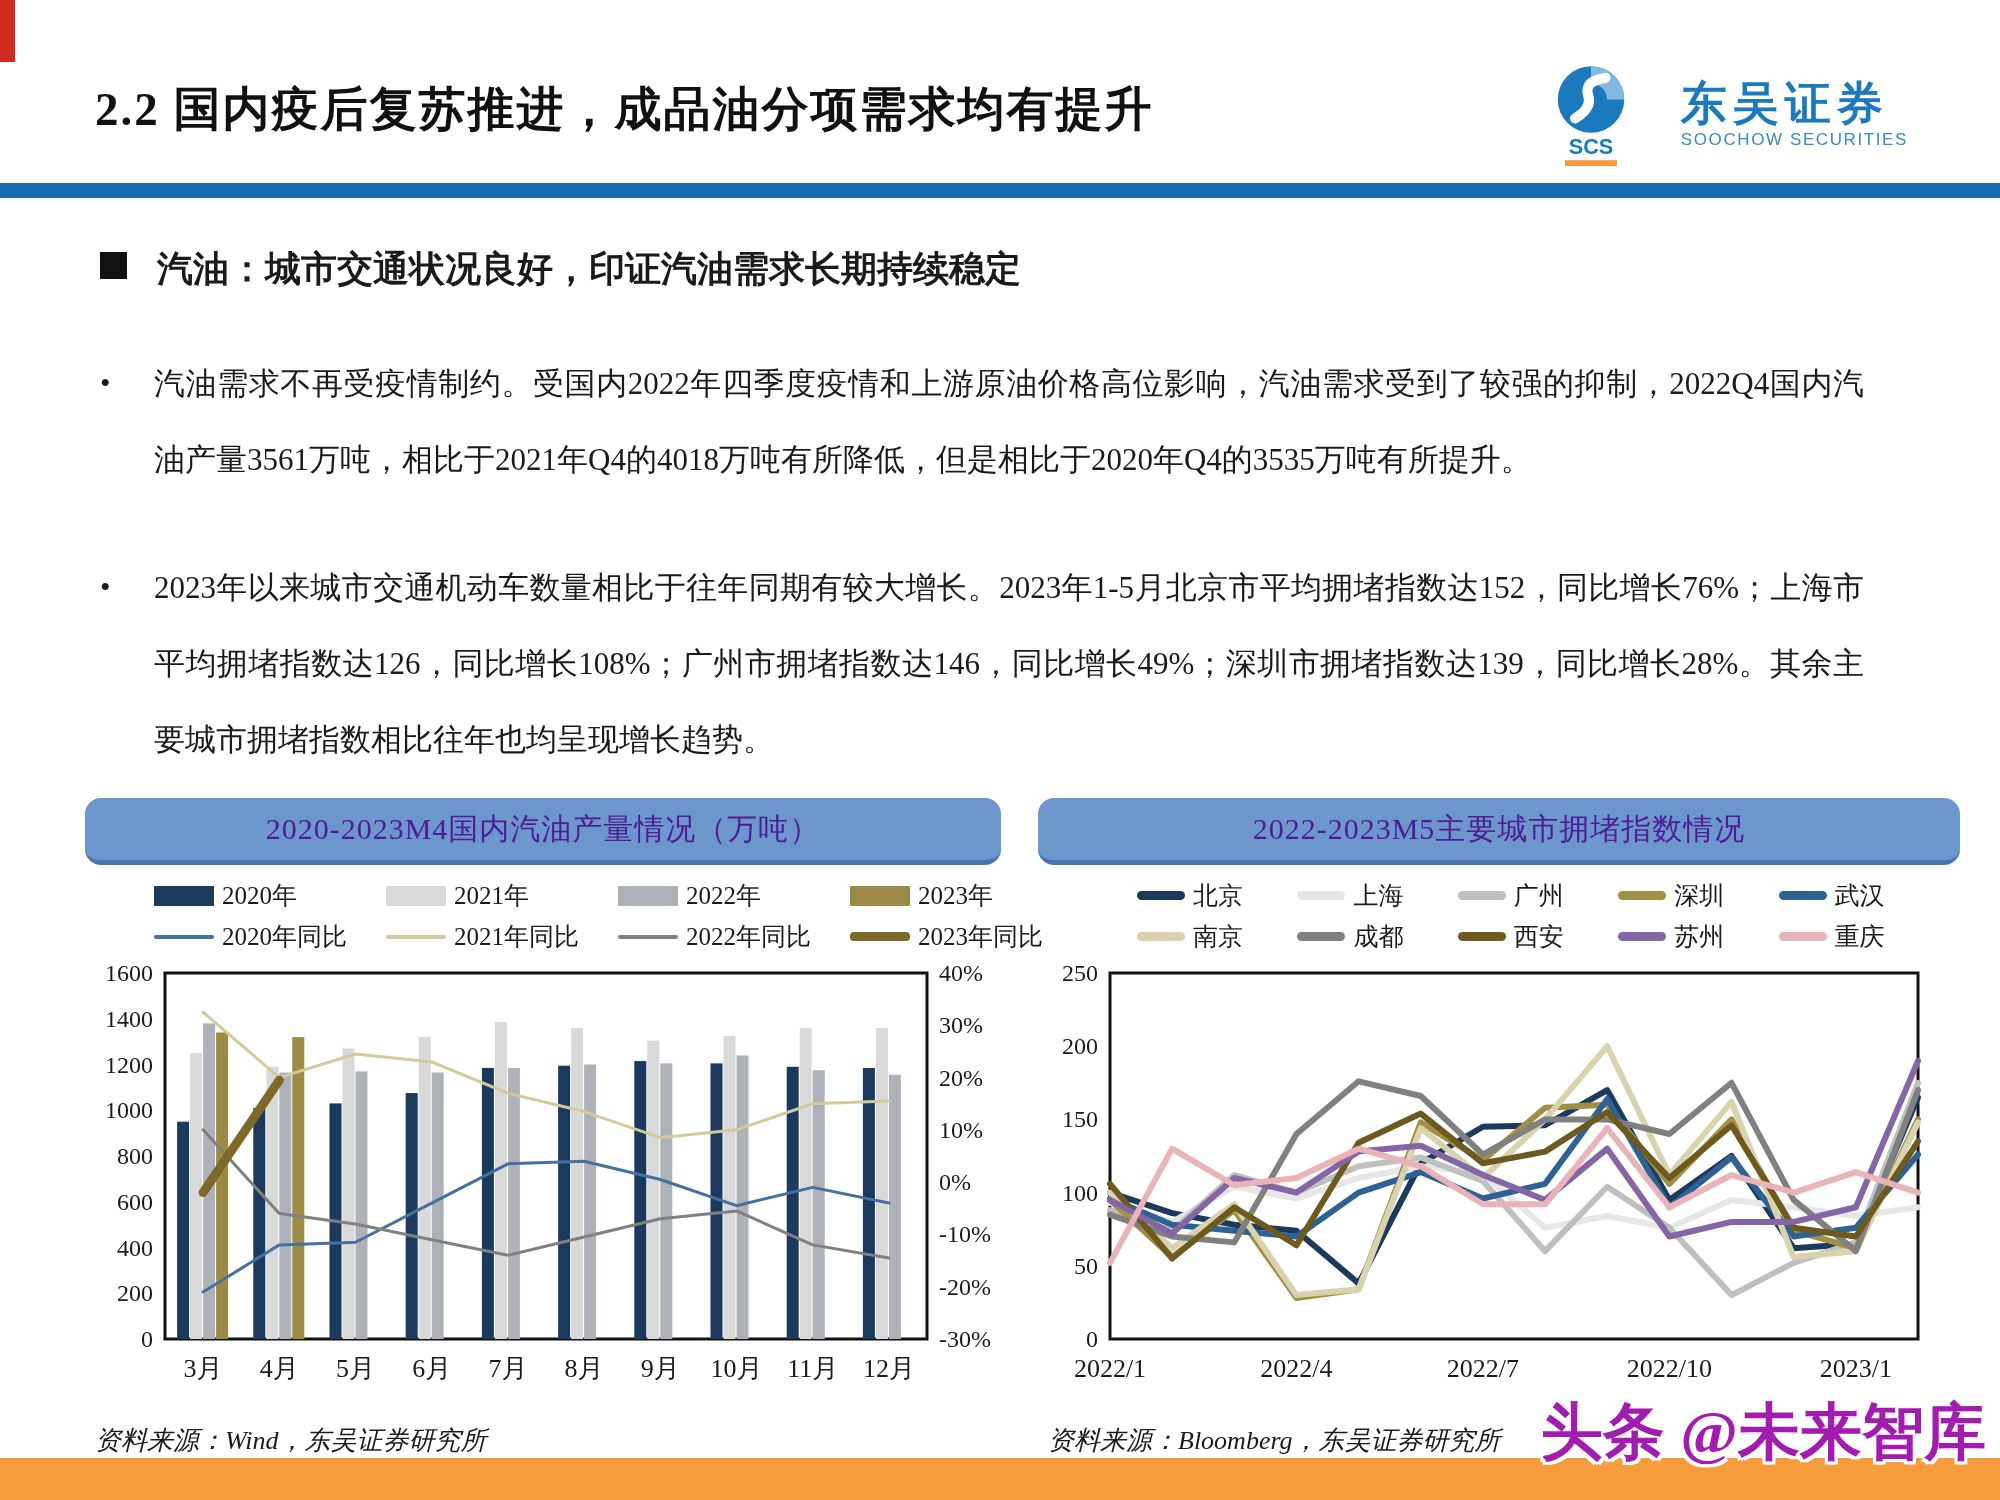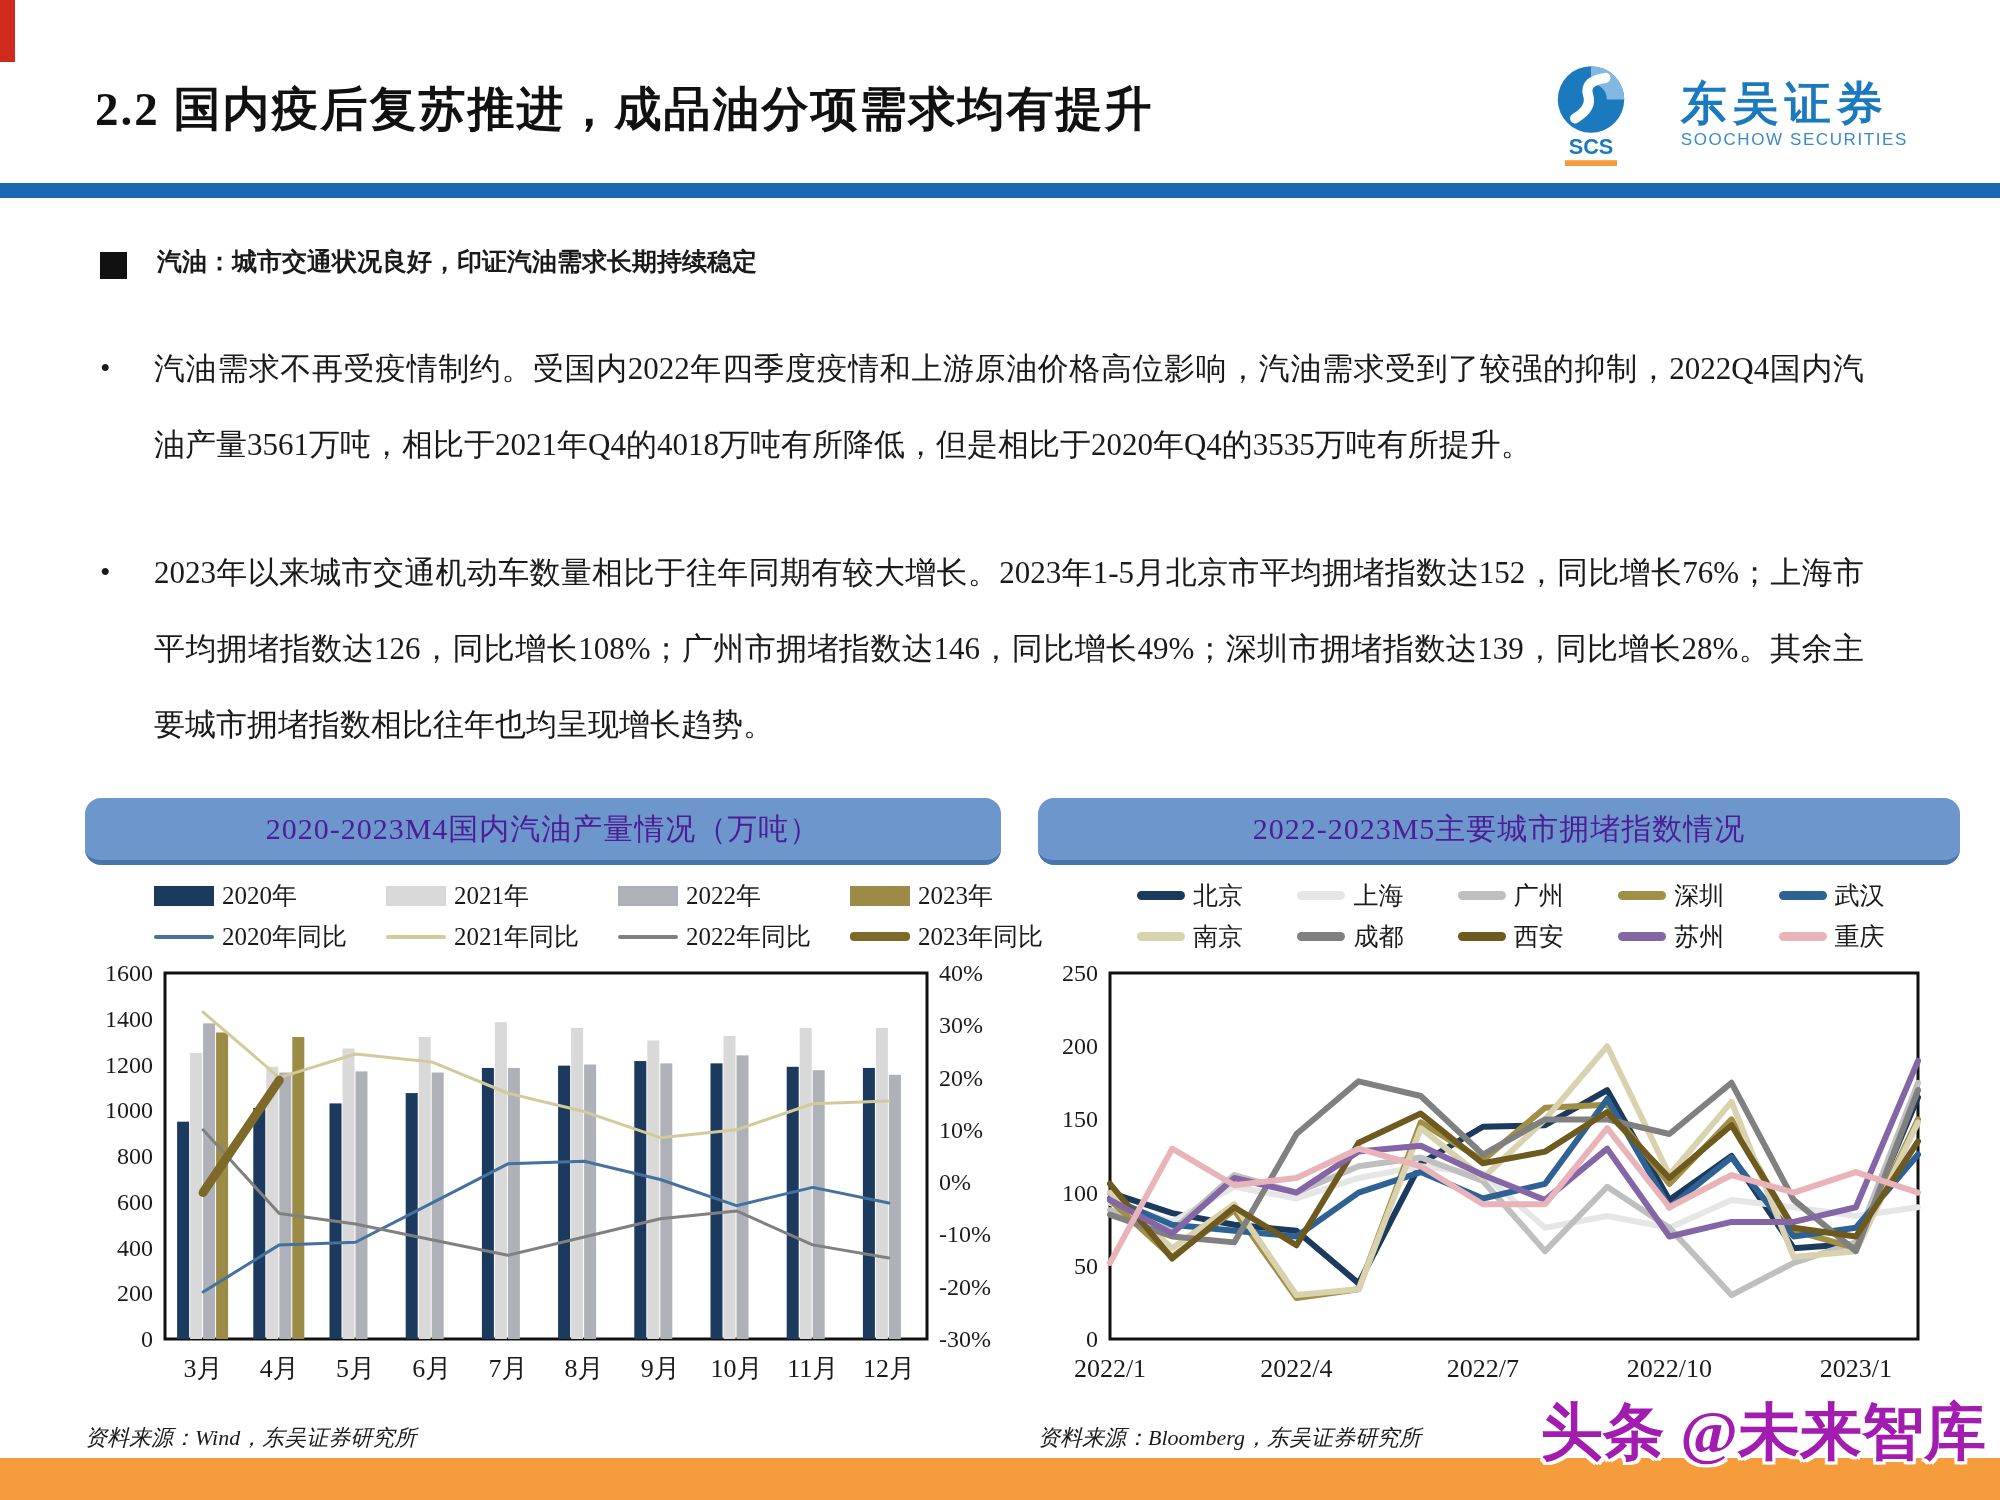--- a/index.html
+++ b/index.html
@@ -10,39 +10,39 @@
               letter-spacing:2px;color:#111;margin-left:39px;}
   .logo{position:absolute;right:92px;top:62px;display:flex;align-items:center;gap:14px;}
   .logo-text{display:flex;flex-direction:column;line-height:1.05;margin-left:32px;}
   .logo-cn{font-family:"Liberation Sans",sans-serif;font-size:46px;font-weight:bold;color:#1b79be;letter-spacing:6px;}
   .logo-en{font-family:"Liberation Sans",sans-serif;font-size:17px;color:#3a8ac4;letter-spacing:1.6px;margin-top:4px;}
   .blue-rule{position:absolute;left:0;top:183px;width:2000px;height:15px;background:#1a67b2;}
 
   .content{position:absolute;left:100px;top:245px;width:1800px;}
   .sec-head{display:flex;align-items:flex-start;gap:30px;}
   .sq{width:27px;height:27px;background:#111;margin-top:7px;flex:0 0 auto;}
-  .sec-head-text{font-size:25px;font-weight:bold;}
+  .sec-head-text{font-size:36px;font-weight:bold;}
   .bullet{display:flex;gap:36px;margin-top:52px;}
   .dot{font-size:30px;line-height:2.45;flex:0 0 18px;}
   .bullet-text{width:1710px;font-size:31px;line-height:2.45;text-align:justify;}
 
   .chart-card{position:absolute;top:798px;}
   .chart-card.left{left:85px;width:916px;}
   .chart-card.right{left:1038px;width:922px;}
   .chart-header{height:62px;background:#6d96cd;border-bottom:5px solid #4a74ad;border-radius:16px;
                 color:#4c1d95;font-size:30px;display:flex;align-items:center;justify-content:center;letter-spacing:1px;}
   .legend{display:grid;margin-top:14px;row-gap:8px;}
   .legend.cols4{grid-template-columns:repeat(4,1fr);padding:0 30px;}
   .legend.cols5{grid-template-columns:repeat(5,1fr);padding:0 60px;text-align:right;}
   .lg-item{display:flex;align-items:center;gap:8px;font-size:25px;white-space:nowrap;padding-left:39px;}
   .sw-rect{width:60px;height:20px;flex:0 0 auto;}
   .sw-line{width:60px;flex:0 0 auto;}
   .sw-pill{width:48px;height:9px;border-radius:5px;flex:0 0 auto;}
   .chart-svg{display:block;margin-top:6px;}
-  .source{font-style:italic;font-size:22px;margin:14px 0 0 0;}
+  .source{font-style:italic;font-size:26px;margin:14px 0 0 10px;}
 
   .watermark{position:absolute;right:14px;bottom:26px;z-index:5;
              font-family:Liberation Serif, serif;font-weight:bold;font-size:62px;color:#a21caf;
              text-shadow:3px 3px 0 #fff,-3px -3px 0 #fff,3px -3px 0 #fff,-3px 3px 0 #fff,0 3px 0 #fff,0 -3px 0 #fff,3px 0 0 #fff,-3px 0 0 #fff;}
   .orange-bar{position:absolute;left:0;bottom:0;width:2000px;height:42px;background:#f59c3c;z-index:1;}
 </style>
 </head>
 <body>
 
 <div class="slide">

